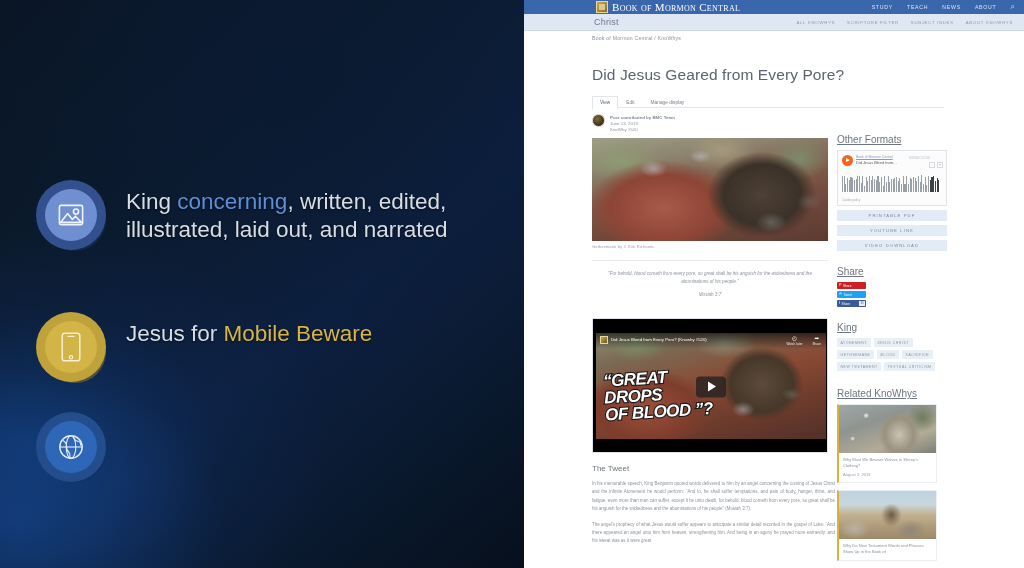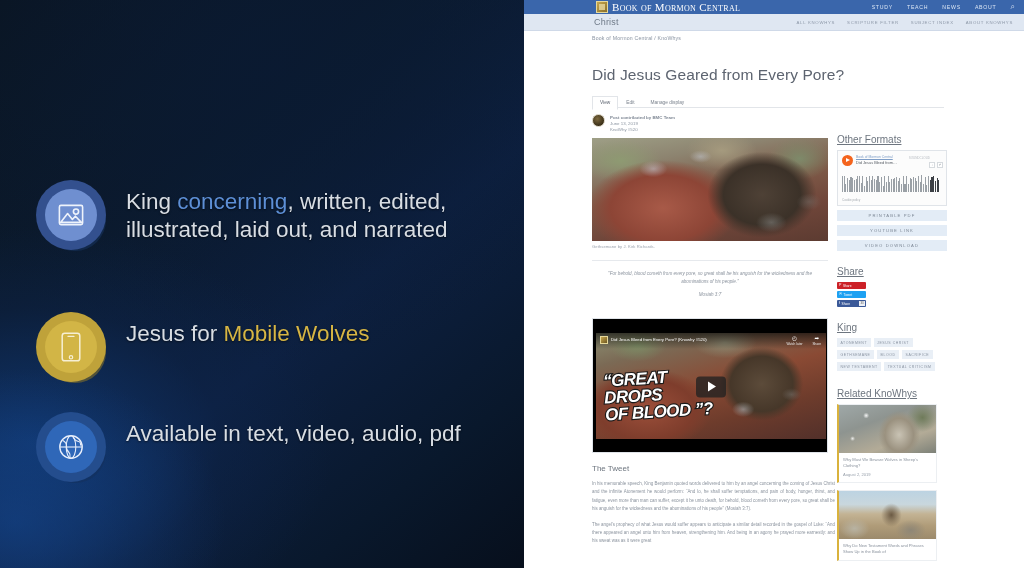--- a/index.html
+++ b/index.html
@@ -375,39 +375,38 @@
         <div class="badge" style="background:#bfa23a;">
           <div class="badge-inner" style="background:#d2b546;"></div>
           <svg width="20" height="30" viewBox="0 0 20 30">
             <rect x="1.2" y="1.2" width="17.6" height="27.6" rx="2.6" fill="none" stroke="#f6efd4" stroke-width="1.5"></rect>
             <line x1="7" y1="4.4" x2="13" y2="4.4" stroke="#f6efd4" stroke-width="1.2" stroke-linecap="round"></line>
             <circle cx="10" cy="25.3" r="1.7" fill="none" stroke="#f6efd4" stroke-width="1.2"></circle>
           </svg>
         </div>
       </div>
       <div class="feature-text">
-        <span>Jesus for </span><span class="hl-gold">Mobile Wolves</span>
+        <span>Jesus for </span><span class="hl-gold">Mobile Beware</span>
       </div>
     </div>
 
     <div class="feature-row" id="feature-2">
       <div class="badge-wrap">
         <div class="badge-shadow" style="background:#14305c;"></div>
         <div class="badge" style="background:#244d8d;">
           <div class="badge-inner" style="background:#2f67b8;"></div>
           <svg width="26" height="26" viewBox="0 0 26 26">
             <circle cx="13" cy="13" r="11.2" fill="none" stroke="#e7eefb" stroke-width="1.4"></circle>
             <ellipse cx="13" cy="13" rx="4.8" ry="11.2" fill="none" stroke="#e7eefb" stroke-width="1.1"></ellipse>
             <line x1="1.8" y1="13" x2="24.2" y2="13" stroke="#e7eefb" stroke-width="1.1"></line>
             <path d="M5 6.5 Q9 9 8.5 12.5 Q8 16 11 18.5 Q12.5 20 12 23.6" fill="none" stroke="#e7eefb" stroke-width="1.1"></path>
             <path d="M15 3.2 Q17.5 7 20.5 7.5 Q23 8 22.5 11.5" fill="none" stroke="#e7eefb" stroke-width="1.1"></path>
           </svg>
         </div>
       </div>
-      <div class="feature-text">Available in text, video, audio, pdf</div>
     </div>
   </div>
 
   <div id="right-panel">
 
     <div id="site-topbar">
       <div id="bmc-logo-mark"></div>
       <div id="bmc-wordmark">Book of Mormon Central</div>
       <div id="topnav">
         <span class="topnav-item">STUDY</span>

